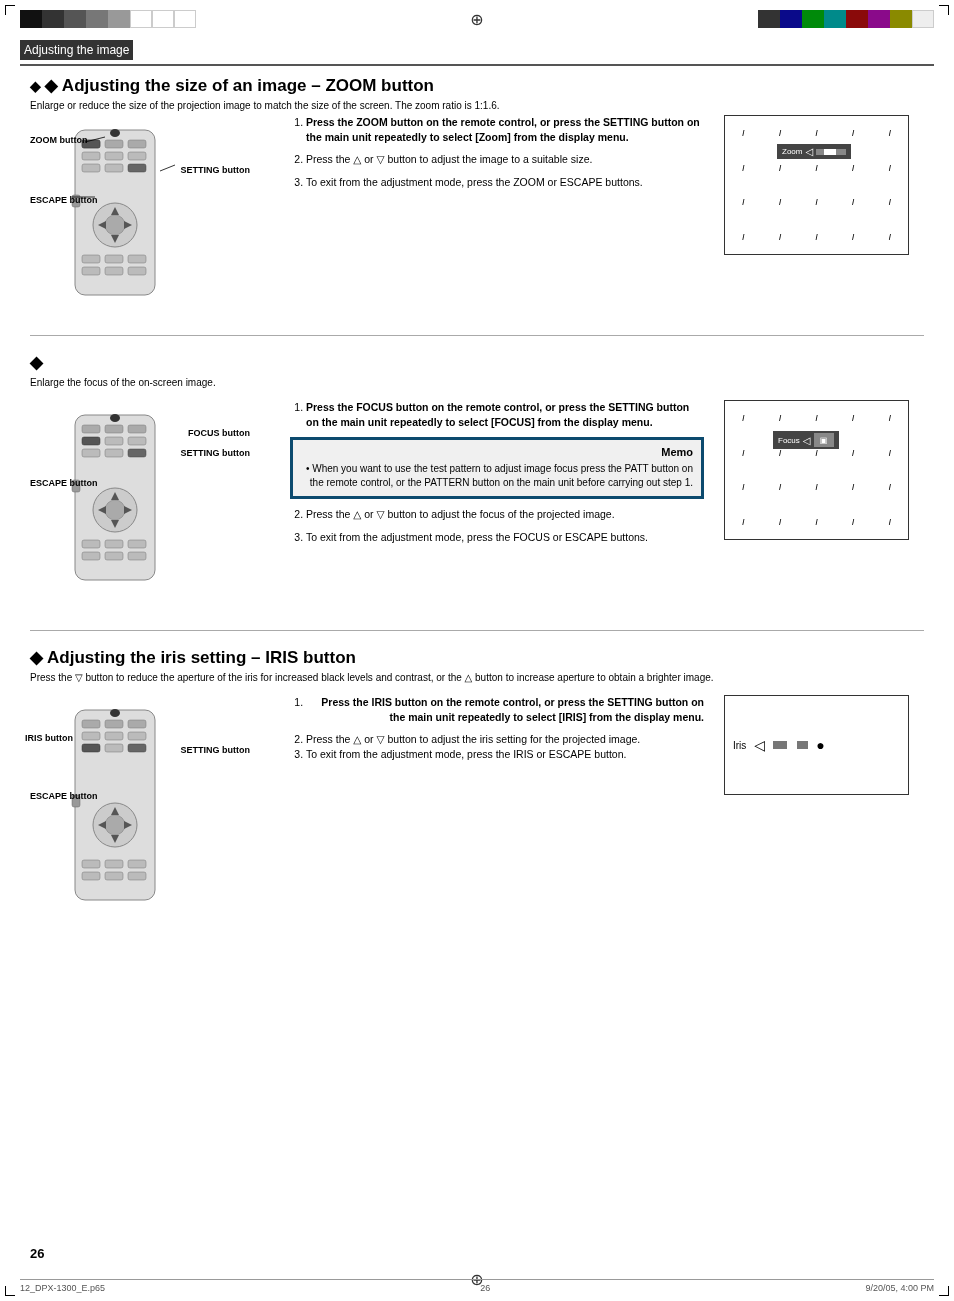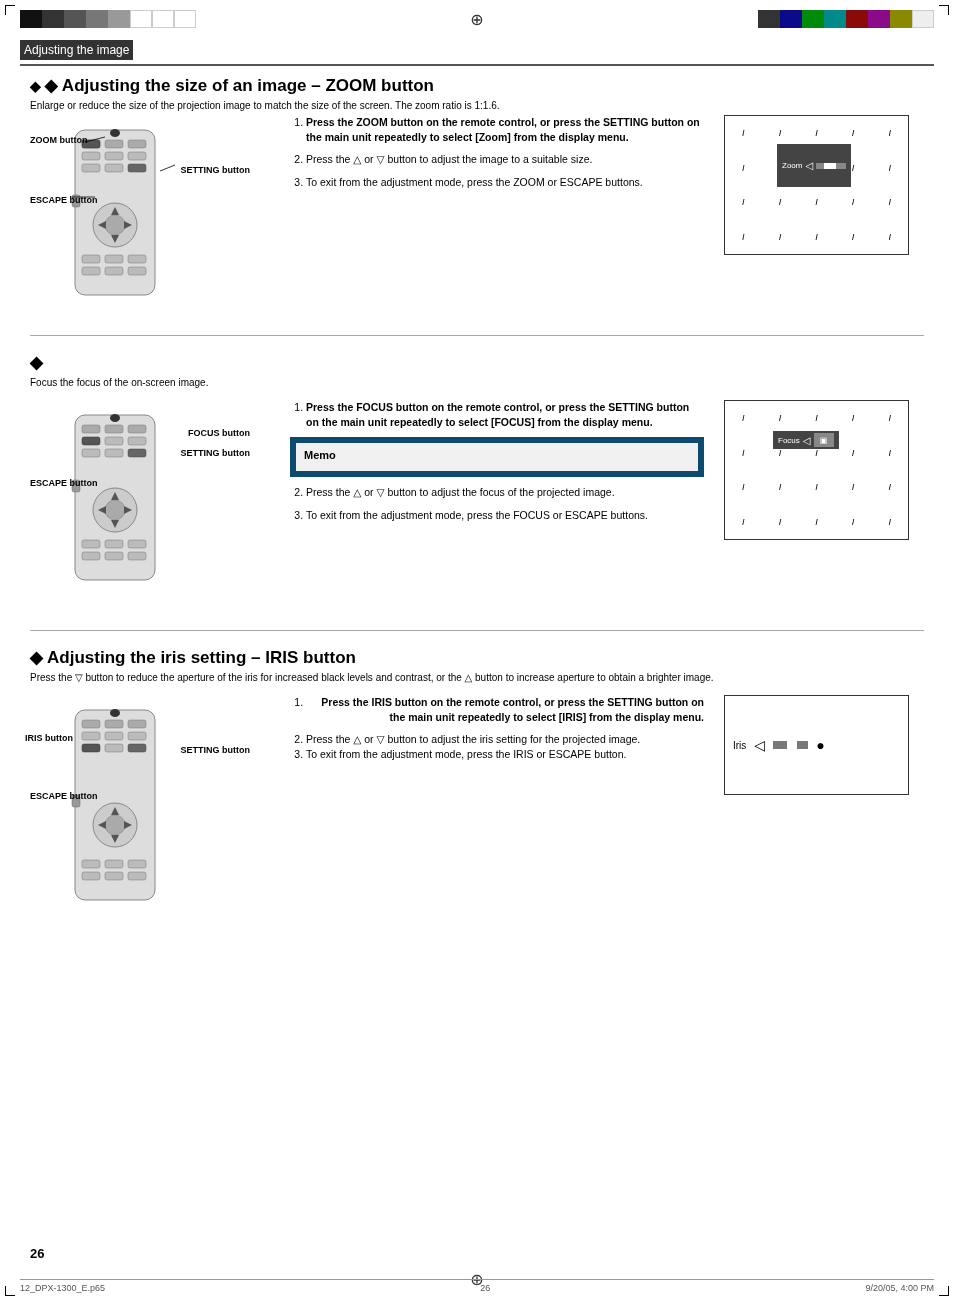--- a/index.html
+++ b/index.html
@@ -233,39 +233,39 @@
           <div style="display:flex;align-items:center;justify-content:center;font-size:9px;font-style:italic;">I</div>
           <div style="display:flex;align-items:center;justify-content:center;font-size:9px;font-style:italic;">I</div>
           <div style="display:flex;align-items:center;justify-content:center;font-size:9px;font-style:italic;">I</div>
           <div style="display:flex;align-items:center;justify-content:center;font-size:9px;font-style:italic;">I</div>
           <div style="display:flex;align-items:center;justify-content:center;font-size:9px;font-style:italic;">I</div>
           <div style="display:flex;align-items:center;justify-content:center;font-size:9px;font-style:italic;">I</div>
           <div style="display:flex;align-items:center;justify-content:center;font-size:9px;font-style:italic;">I</div>
           <div style="display:flex;align-items:center;justify-content:center;font-size:9px;font-style:italic;">I</div>
           <div style="display:flex;align-items:center;justify-content:center;font-size:9px;font-style:italic;">I</div>
 
-          <div style="position:absolute;top:28px;left:52px;background:#444;color:#fff;font-size:8px;padding:16px 5px;display:flex;align-items:center;gap:3px;white-space:nowrap;">
+          <div style="position:absolute;top:28px;left:52px;background:#444;color:#fff;font-size:8px;padding:2px 5px;display:flex;align-items:center;gap:3px;white-space:nowrap;">
             <span>Zoom</span>
             <span style="font-size:10px;">◁</span>
             <span style="display:inline-block;width:30px;height:6px;background:#888;position:relative;">
               <span style="display:inline-block;width:12px;height:6px;background:#fff;position:absolute;left:8px;"></span>
             </span>
           </div>
         </div>
       </div>
     </div>
   </div>
 
   <hr class="section-divider">
 
   <div>
     <div style="font-size:17px;font-weight:bold;margin-bottom:4px;display:flex;align-items:center;gap:4px;">
       <span>◆</span>
     </div>
-    <div style="font-size:10px;margin-bottom:12px;">Focus the focus of the on-screen image.</div>
+    <div style="font-size:10px;margin-bottom:12px;">Enlarge the focus of the on-screen image.</div>
 
     <div class="section-body">
 
       <div class="section-left">
         <div style="position:relative;width:220px;height:200px;">
           <svg width="90" height="175" viewBox="0 0 90 175" style="position:absolute;left:40px;top:10px;">
             <rect x="5" y="5" width="80" height="165" rx="10" ry="10" fill="#ddd" stroke="#888" stroke-width="1"></rect>
 
             <ellipse cx="45" cy="8" rx="5" ry="4" fill="#333"></ellipse>
 
@@ -300,22 +300,23 @@
           <div style="position:absolute;right:0;top:48px;font-size:9px;font-weight:bold;line-height:1.3;">SETTING button</div>
         </div>
       </div>
 
       <div class="section-middle">
         <ol style="padding-left:16px;margin-top:0;">
           <li style="font-size:10.5px;margin-bottom:8px;line-height:1.4;">
             <strong>Press the FOCUS button on the remote control, or press the SETTING button on the main unit repeatedly to select [FOCUS] from the display menu.</strong>
           </li>
         </ol>
-        <div style="background:#f0f0f0;border:6px solid #0c4a6e;padding:6px 8px;margin:8px 0;font-size:10px;">
+        <div style="background:#f0f0f0;border:3px solid #0c4a6e;padding:6px 8px;margin:8px 0;font-size:10px;text-align:right;">
           <div style="font-weight:bold;font-size:11px;margin-bottom:4px;">Memo</div>
+          <p style="line-height:1.4;">• <span>When you want to use the test pattern to adjust image focus press the PATT button on the remote control, or the PATTERN button on the main unit before carrying out step 1.</span></p>
         </div>
         <ol start="2" style="padding-left:16px;margin-top:0;">
           <li style="font-size:10.5px;margin-bottom:8px;line-height:1.4;">Press the △ or ▽ button to adjust the  focus of the projected image.</li>
           <li style="font-size:10.5px;margin-bottom:8px;line-height:1.4;">To exit from the adjustment mode, press the FOCUS or ESCAPE buttons.</li>
         </ol>
       </div>
 
       <div class="section-right">
         <div style="width:185px;height:140px;border:1.5px solid #333;background:#fff;position:relative;display:grid;grid-template-columns:repeat(5,1fr);grid-template-rows:repeat(4,1fr);">
           <div style="display:flex;align-items:center;justify-content:center;font-size:9px;font-style:italic;">I</div>

